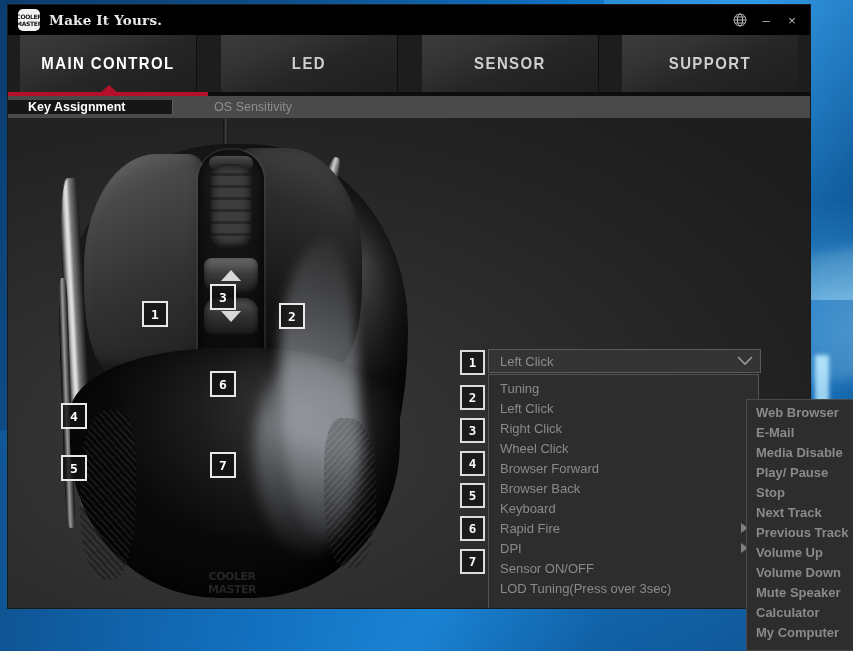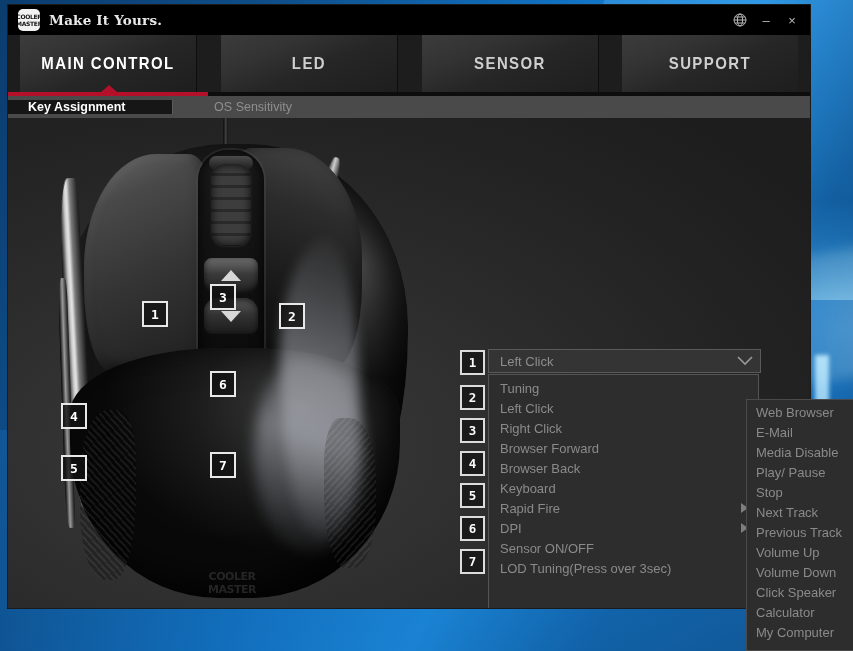--- a/index.html
+++ b/index.html
@@ -442,20 +442,21 @@
     z-index: 40;
   }
   .sm-item {
     height: 20px;
     display: flex; align-items: center;
     padding-left: 9px;
     color: #8a8a8a;
     font-size: 13px;
     white-space: nowrap;
     cursor: default;
+    font-weight: bold;
   }
 </style>
 </head>
 <body>
 
 <div id="desktop">
   <div class="wv1"></div>
   <div class="wv3"></div>
   <div class="wv4"></div>
   <div class="wv2"></div>
@@ -552,20 +553,21 @@
         <svg width="16" height="10" viewBox="0 0 16 10">
           <polyline points="1,1 8,8 15,1" fill="none" stroke="#9a9a9a" stroke-width="1.6"></polyline>
         </svg>
       </div>
     </div>
 
     <div id="dropdown-list">
       <div class="dd-item">Tuning</div>
       <div class="dd-item">Left Click</div>
       <div class="dd-item">Right Click</div>
+      <div class="dd-item">Wheel Click</div>
       <div class="dd-item">Browser Forward</div>
       <div class="dd-item">Browser Back</div>
       <div class="dd-item">Keyboard</div>
       <div class="dd-item">
         <span>Rapid Fire</span>
         <span class="sub-arrow"></span>
       </div>
       <div class="dd-item">
         <span>DPI</span>
         <span class="sub-arrow"></span>
@@ -580,16 +582,16 @@
 <div id="submenu">
   <div class="sm-item">Web Browser</div>
   <div class="sm-item">E-Mail</div>
   <div class="sm-item">Media Disable</div>
   <div class="sm-item">Play/ Pause</div>
   <div class="sm-item">Stop</div>
   <div class="sm-item">Next Track</div>
   <div class="sm-item">Previous Track</div>
   <div class="sm-item">Volume Up</div>
   <div class="sm-item">Volume Down</div>
-  <div class="sm-item">Click Speaker</div>
+  <div class="sm-item">Mute Speaker</div>
   <div class="sm-item">Calculator</div>
   <div class="sm-item">My Computer</div>
 </div>
 
 </body></html>

